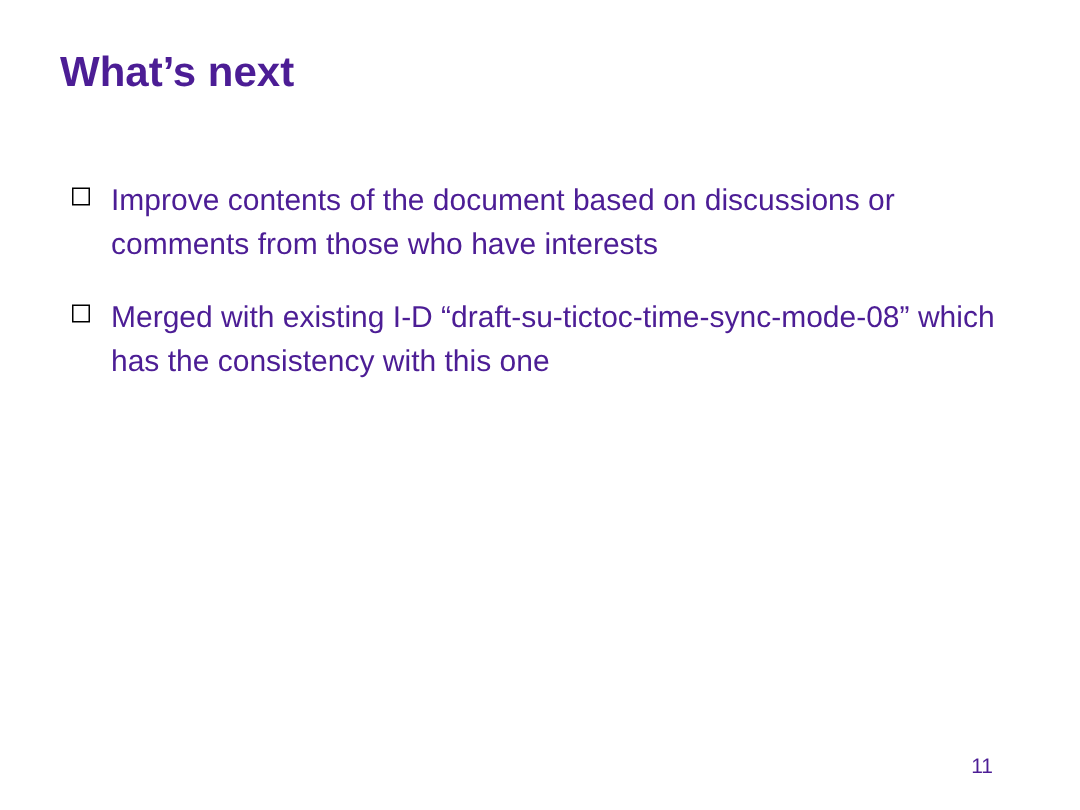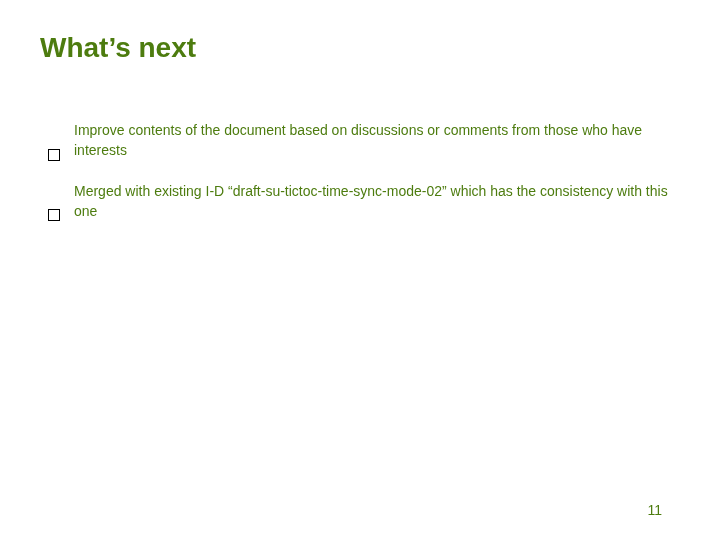--- a/index.html
+++ b/index.html
@@ -3,40 +3,40 @@
 <meta charset="utf-8">
 <style>
   * { margin: 0; padding: 0; box-sizing: border-box; }
   html, body { width: 720px; height: 540px; background: #000; }
   .slide {
     width: 720px;
     height: 540px;
     background: #fff;
     position: relative;
     font-family: Arial, Helvetica, sans-serif;
-    color: #4d7c0f;
+    color: #4c1d95;
   }
   .title {
     position: absolute;
     top: 32px;
     left: 40px;
     font-size: 28px;
     font-weight: bold;
   }
   .content {
     position: absolute;
     top: 120px;
     left: 48px;
     right: 48px;
   }
   .bullet-item {
     display: flex;
-    align-items: flex-end;
+    align-items: flex-start;
     margin-bottom: 20px;
-    font-size: 14px;
+    font-size: 20px;
     line-height: 1.45;
   }
   .bullet-marker {
     flex: 0 0 auto;
     width: 12px;
     height: 12px;
     border: 1.5px solid #000;
     margin-top: 5px;
     margin-right: 14px;
   }
@@ -60,19 +60,19 @@
   <div class="content">
 
     <div class="bullet-item">
       <span class="bullet-marker"></span>
       <span class="bullet-text">Improve contents of the document based on discussions or comments from those who have interests</span>
     </div>
 
 
     <div class="bullet-item">
       <span class="bullet-marker"></span>
-      <span class="bullet-text">Merged with existing I-D “draft-su-tictoc-time-sync-mode-02” which has the consistency with this one</span>
+      <span class="bullet-text">Merged with existing I-D “draft-su-tictoc-time-sync-mode-08” which has the consistency with this one</span>
     </div>
 
   </div>
 
   <div class="page-number">11</div>
 </div>
 
 </body></html>

